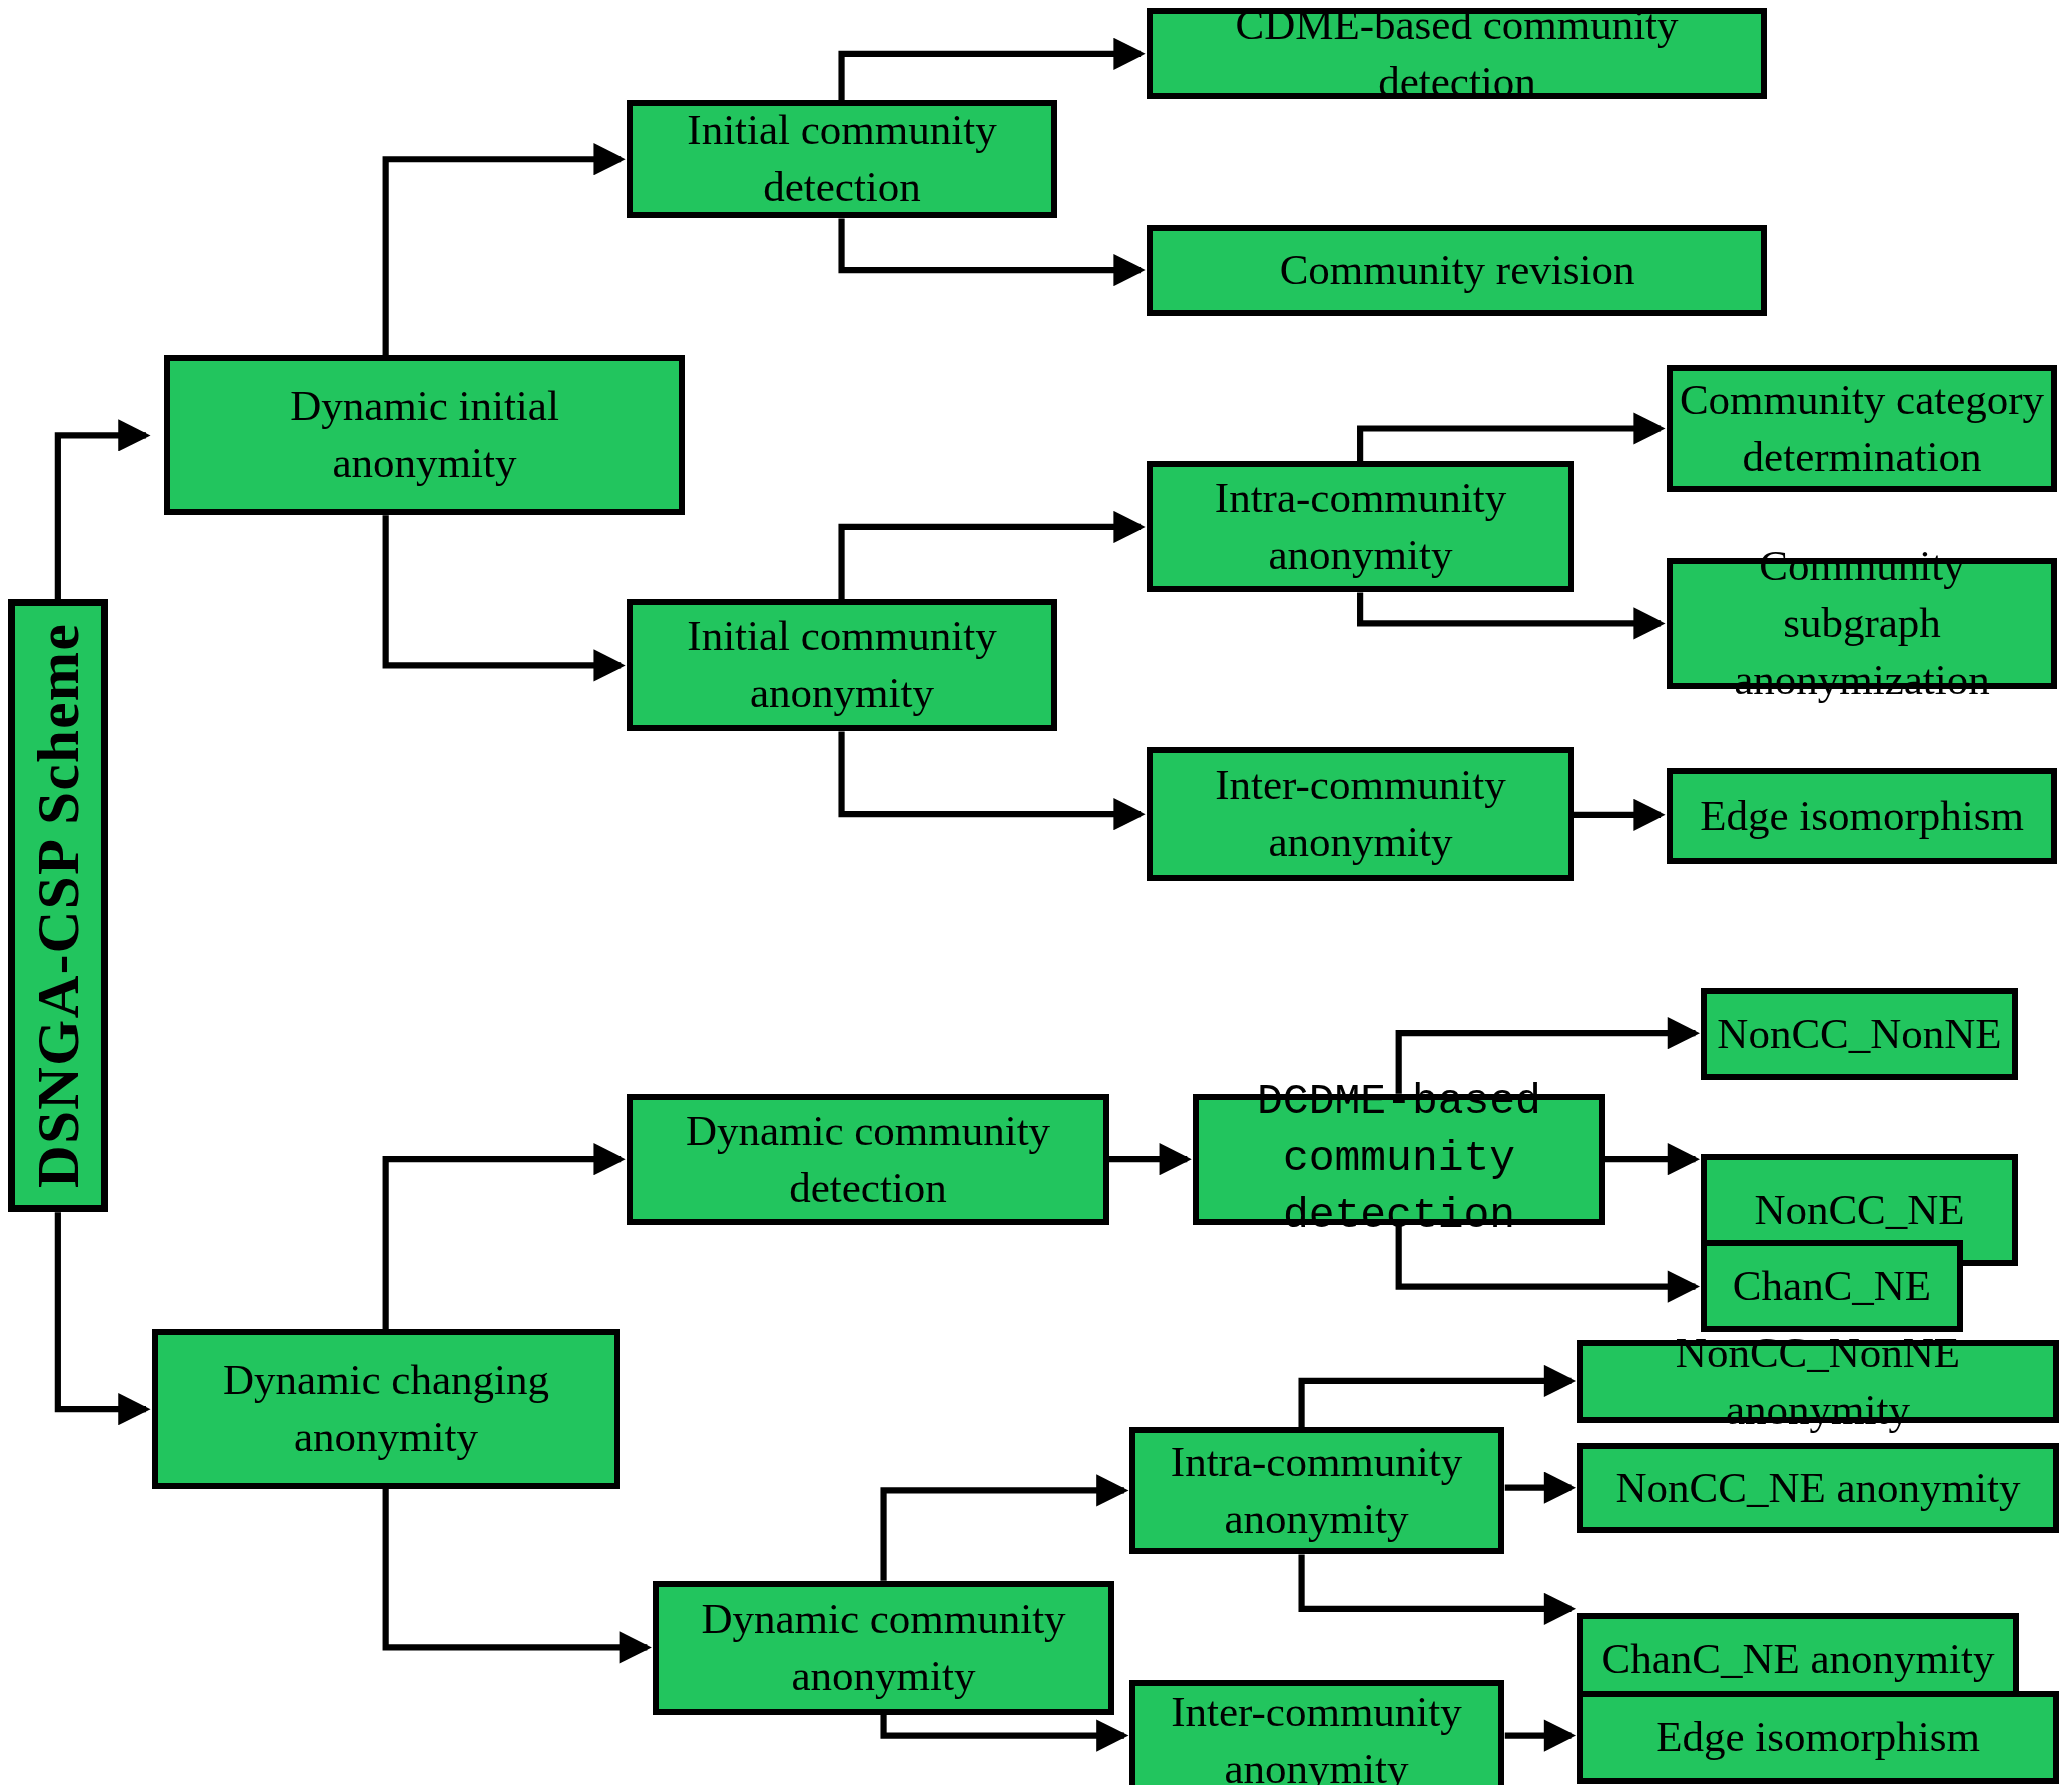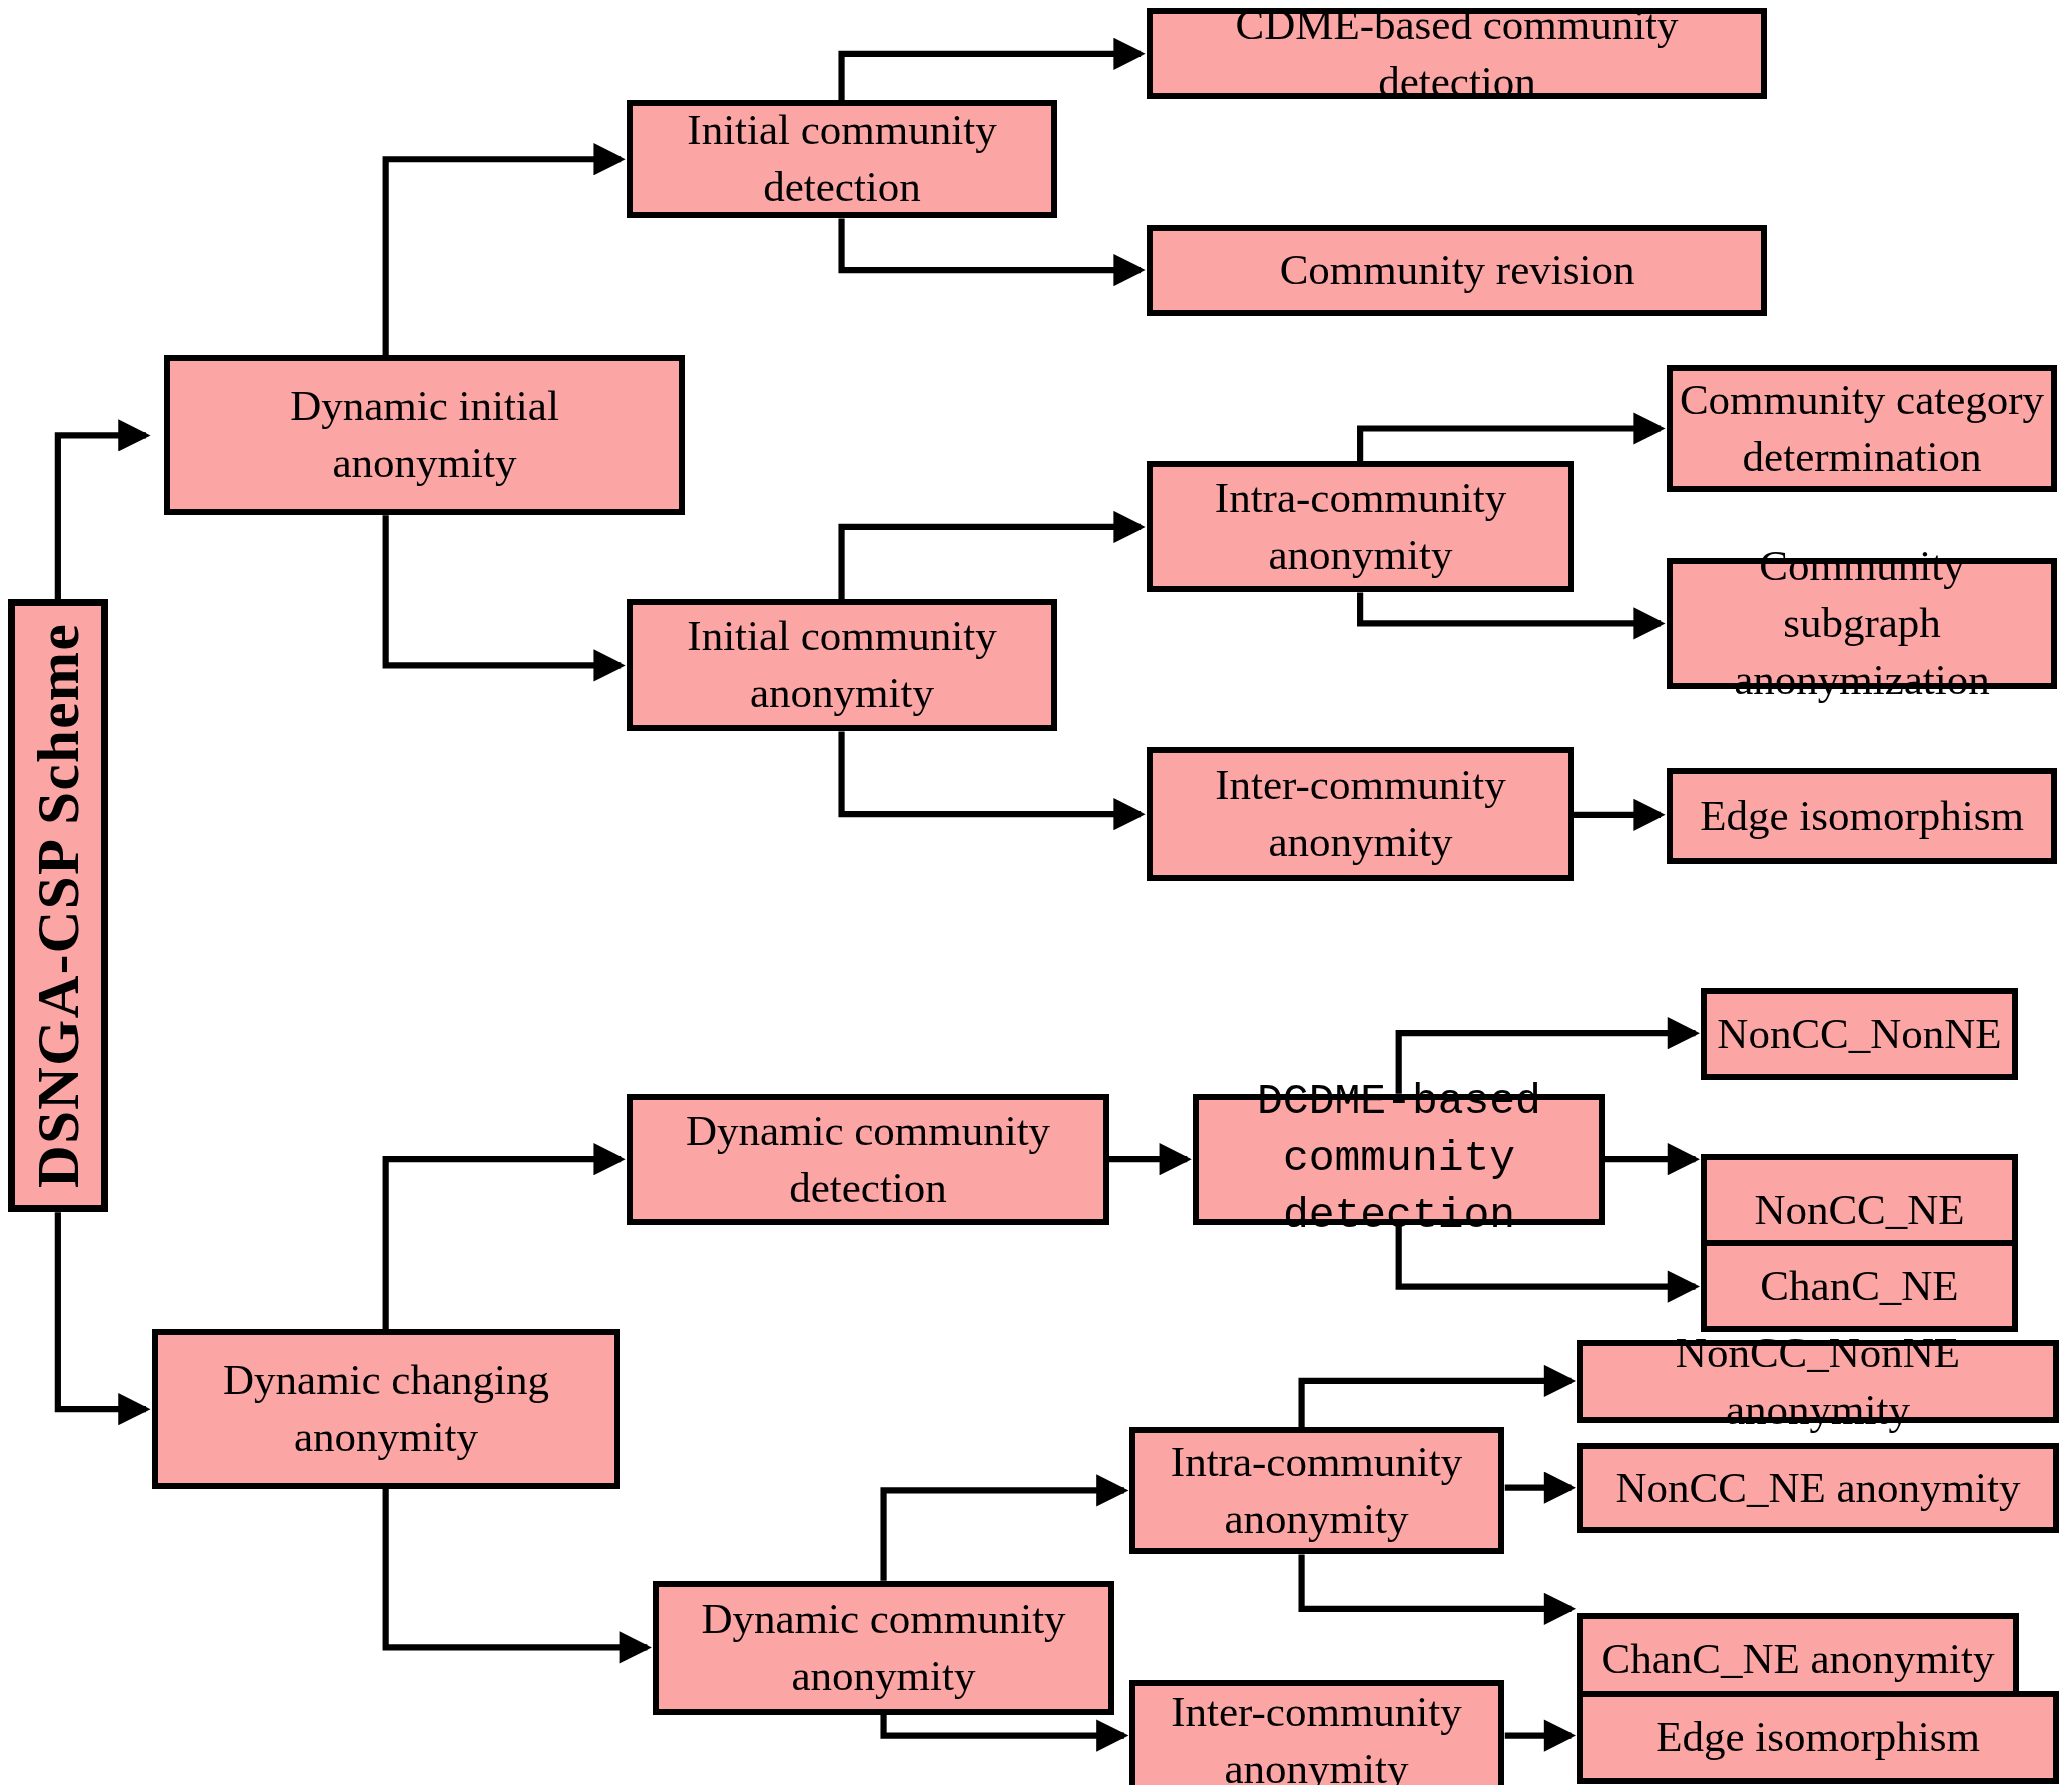--- a/index.html
+++ b/index.html
@@ -13,21 +13,21 @@
     color: #000000;
   }
   #edges {
     position: absolute;
     left: 0; top: 0;
     width: 2066px; height: 1786px;
   }
   .node {
     position: absolute;
     box-sizing: border-box;
-    background: #fca5a5;
+    background: #22c55e;
     border: 6.2px solid #000000;
     display: flex;
     align-items: center;
     justify-content: center;
     text-align: center;
   }
   .node-label {
     white-space: pre-line;
     font-size: 43px;
     line-height: 1.32;
@@ -144,21 +144,21 @@
   </div>
 
   <div class="node" style="left:1701px; top:988px; width:317px; height:92px;">
     <span class="node-label">NonCC_NonNE</span>
   </div>
 
   <div class="node" style="left:1701px; top:1154px; width:317px; height:112px;">
     <span class="node-label">NonCC_NE</span>
   </div>
 
-  <div class="node" style="left:1701px; top:1240px; width:317px; height:92px;">
+  <div class="node" style="left:1701px; top:1240px; width:262px; height:92px;">
     <span class="node-label">ChanC_NE</span>
   </div>
 
   <div class="node" style="left:152px; top:1329px; width:468px; height:160px;">
     <span class="node-label">Dynamic changing
 anonymity</span>
   </div>
 
   <div class="node" style="left:653px; top:1581px; width:461px; height:134px;">
     <span class="node-label">Dynamic community

